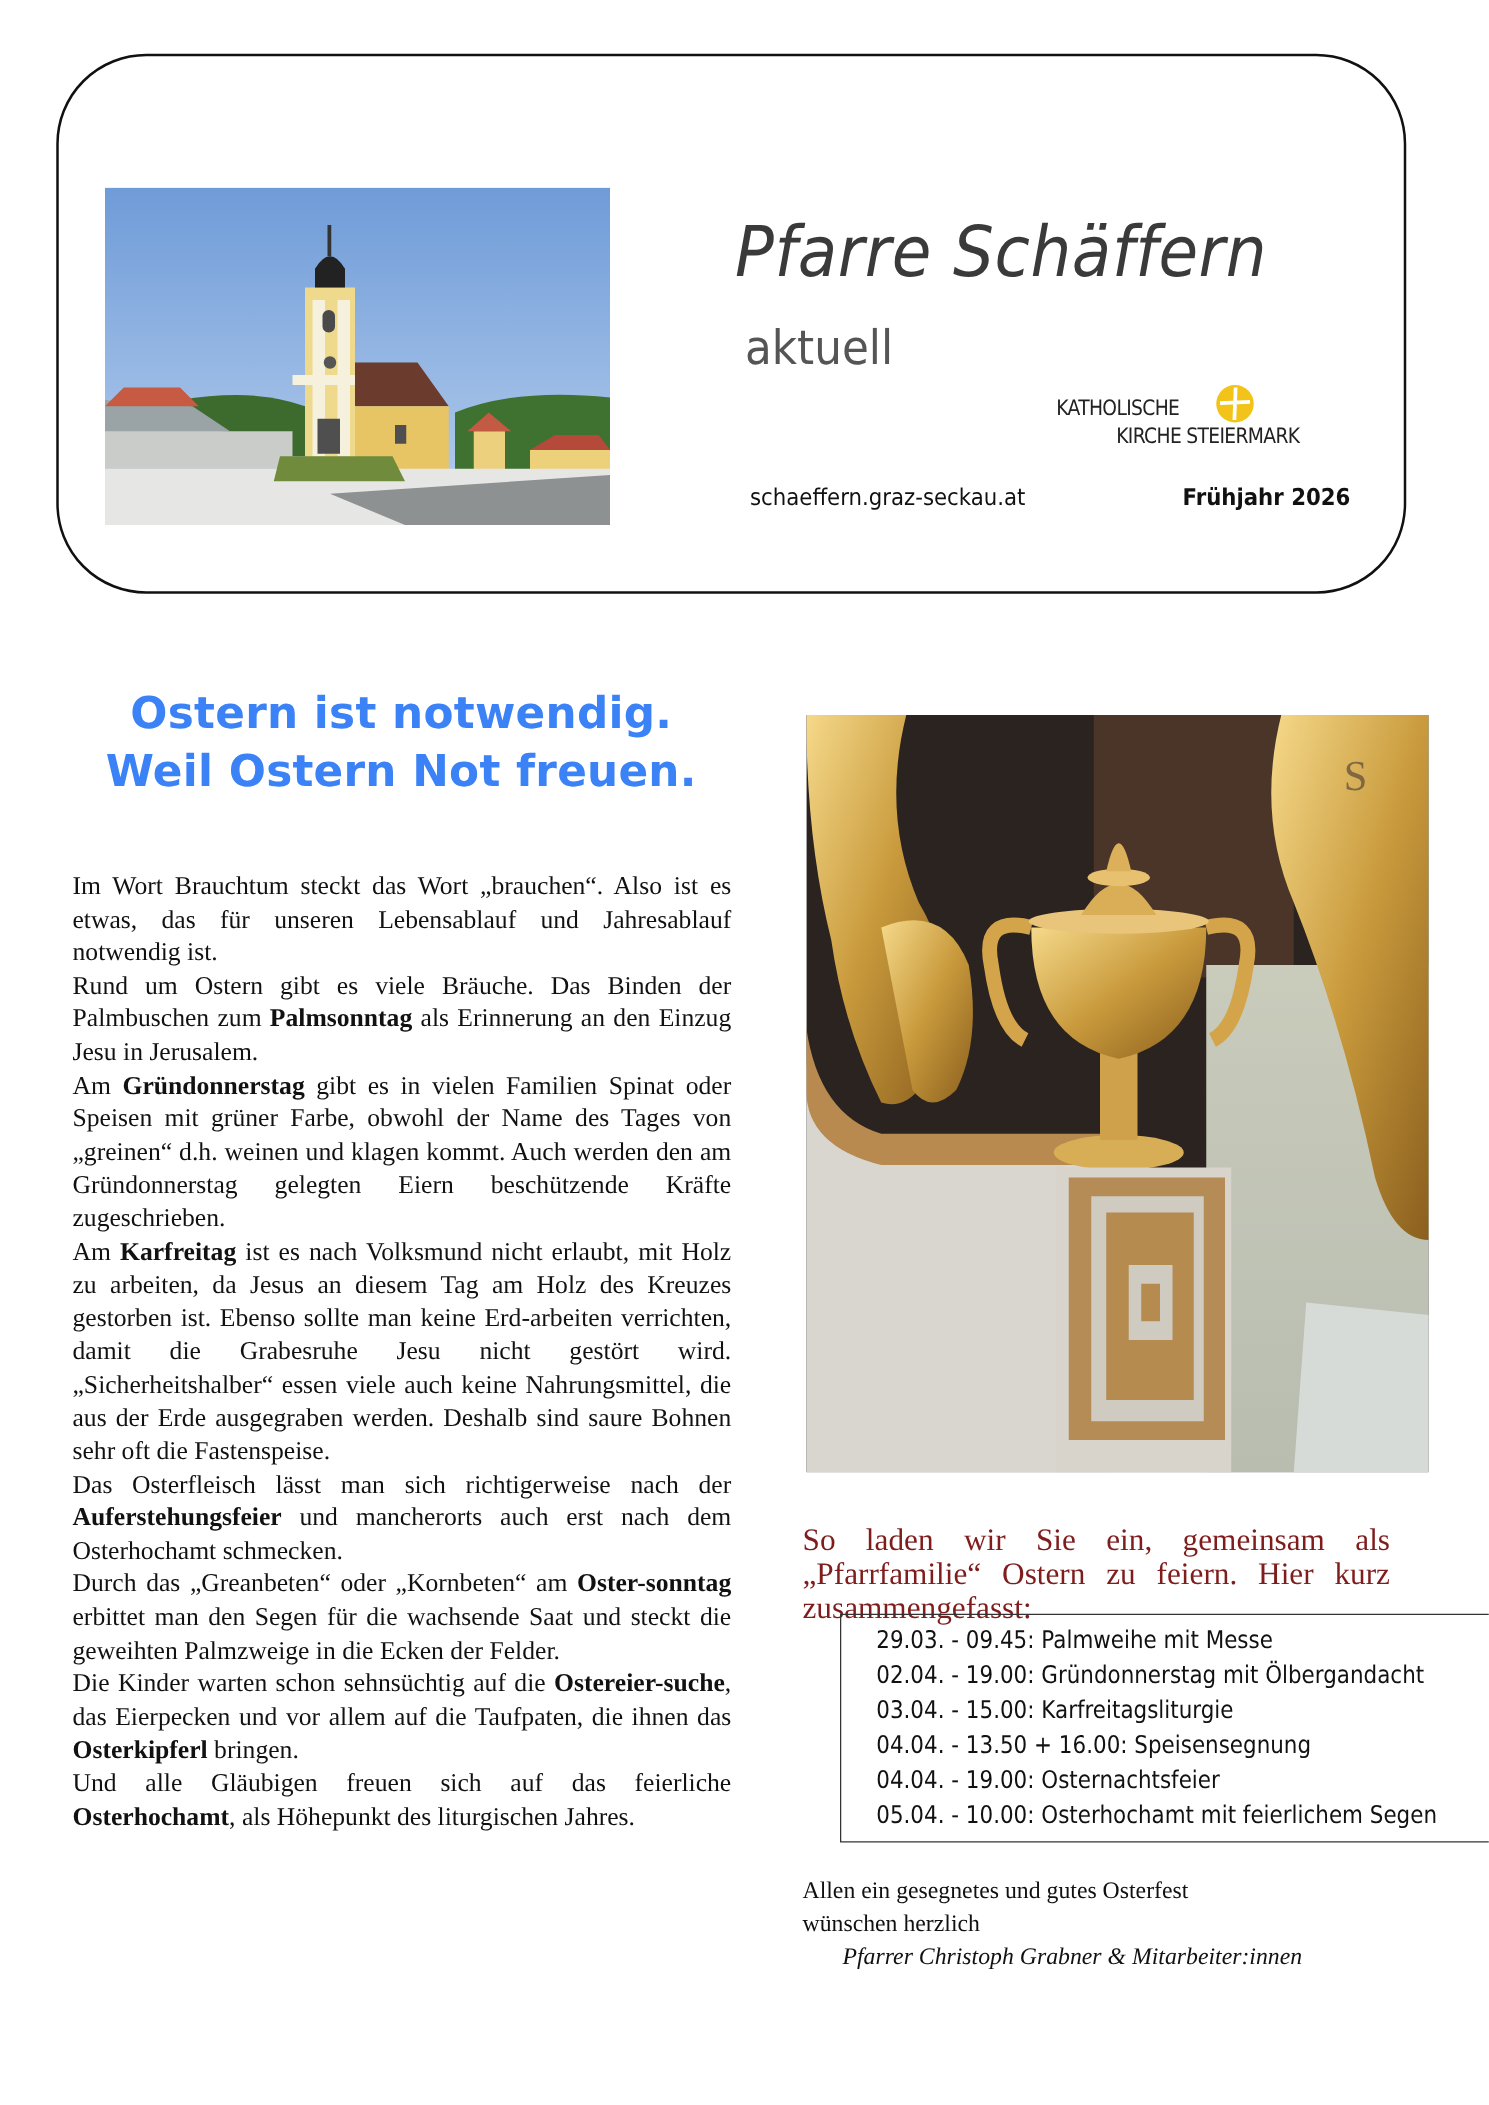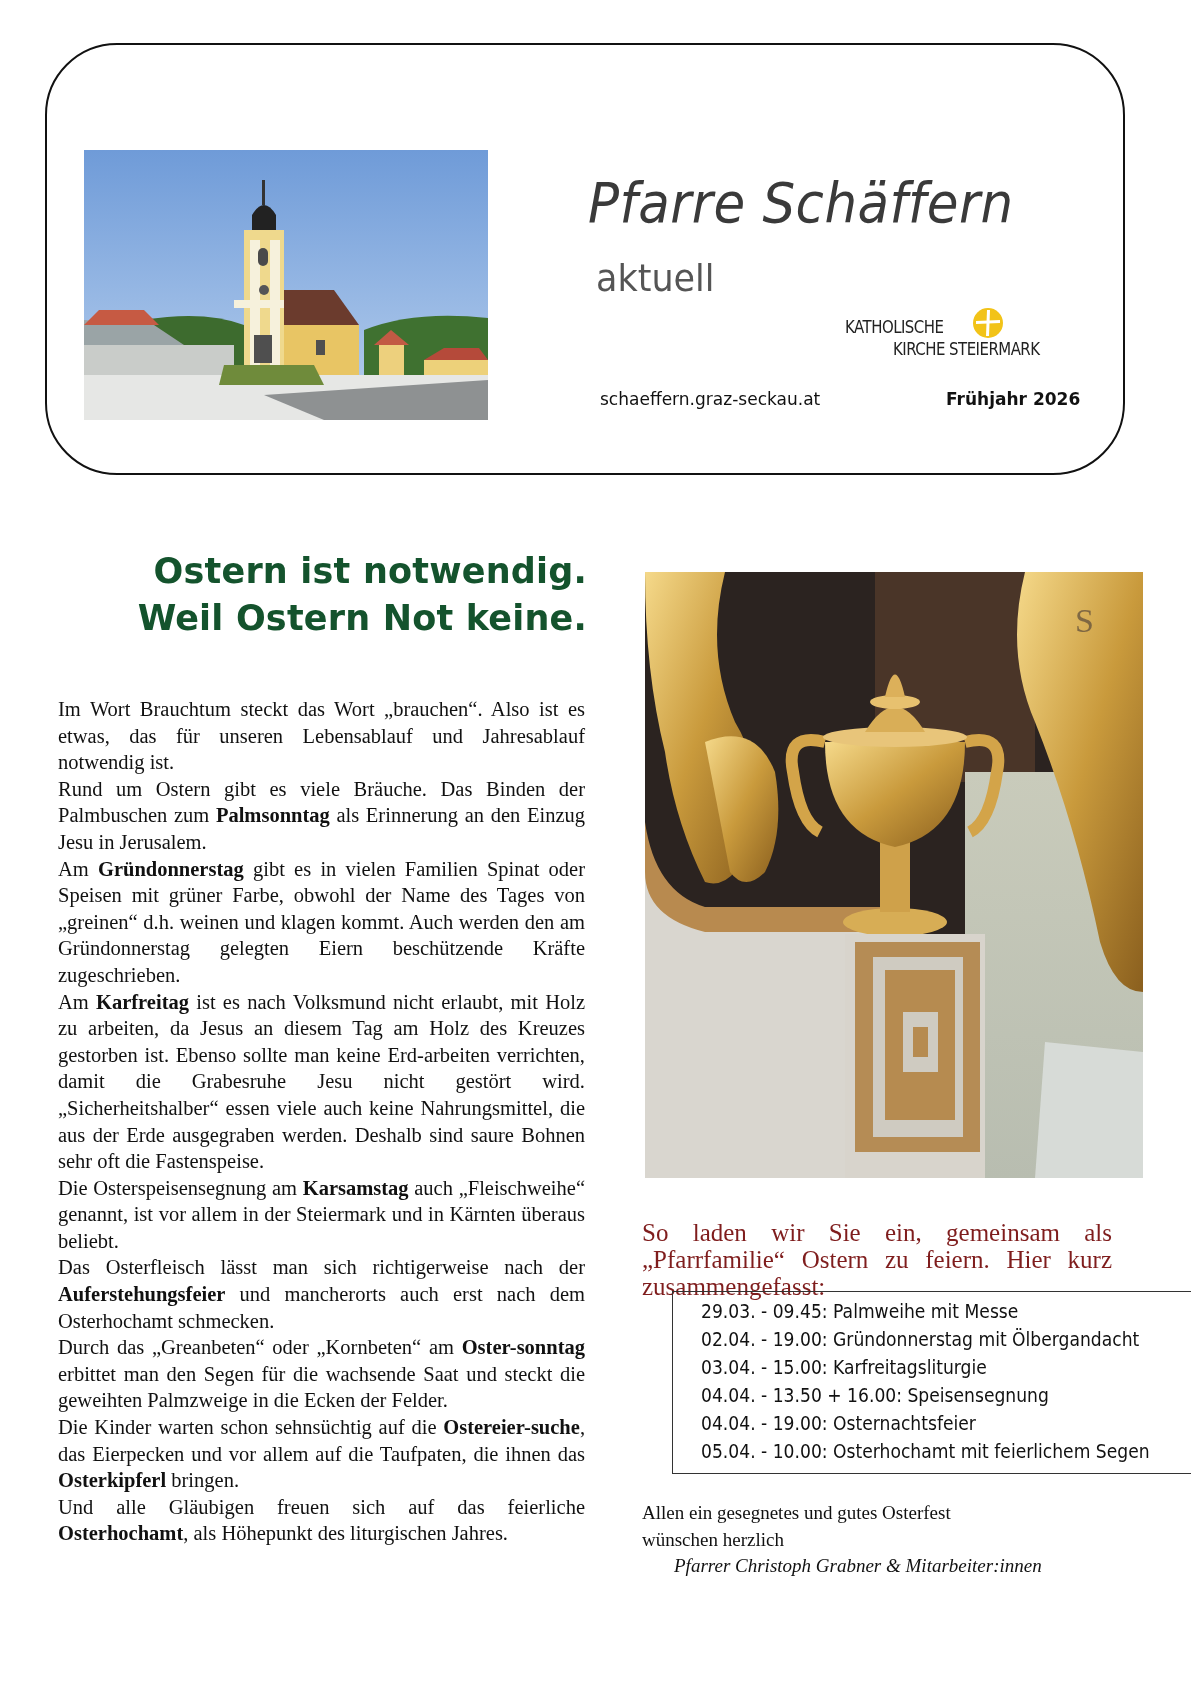--- a/index.html
+++ b/index.html
@@ -13,21 +13,21 @@
   .subtitle { position:absolute; left:596px; top:256px; font-family:"DejaVu Sans", sans-serif; font-size:38px; color:#555; transform:scaleX(0.92); transform-origin:left top; }
 
   .logo { position:absolute; left:845px; top:307px; width:230px; height:56px; }
   .logo .line1 { position:absolute; left:0; top:10px; font-family:"DejaVu Sans", sans-serif; font-size:17px; color:#222; letter-spacing:-0.6px; white-space:nowrap; transform:scaleX(0.88); transform-origin:left top; }
   .logo .line2 { position:absolute; left:48px; top:32px; font-family:"DejaVu Sans", sans-serif; font-size:17px; color:#222; letter-spacing:-0.6px; white-space:nowrap; transform:scaleX(0.88); transform-origin:left top; }
   .logo .cross { position:absolute; left:127px; top:0px; width:32px; height:32px; }
 
   .url { position:absolute; left:600px; top:388px; font-family:"DejaVu Sans", sans-serif; font-size:18.5px; color:#111; transform:scaleX(0.92); transform-origin:left top; white-space:nowrap; }
   .season { position:absolute; left:946px; top:388px; font-family:"DejaVu Sans", sans-serif; font-size:18.5px; font-weight:bold; color:#111; transform:scaleX(0.92); transform-origin:left top; white-space:nowrap; }
 
-  .headline { position:absolute; left:55px; top:548px; width:532px; text-align:right; font-family:"DejaVu Sans", sans-serif; font-weight:bold; color:#14532d; font-size:35px; line-height:47px; letter-spacing:0.2px; }
+  .headline { position:absolute; left:55px; top:548px; width:532px; text-align:center; font-family:"DejaVu Sans", sans-serif; font-weight:bold; color:#3b82f6; font-size:35px; line-height:47px; letter-spacing:0.2px; }
 
   .body-text { position:absolute; left:58px; top:668px; width:527px; font-size:20.5px; line-height:26.6px; text-align:justify; color:#111;margin-top:28px; }
   .body-text p { margin:0; }
   .body-text b { font-weight:bold; }
 
   .altar-photo { position:absolute; left:645px; top:572px; width:498px; height:606px; overflow:hidden; }
   .altar-photo svg { display:block; }
 
   .invite { position:absolute; left:642px; top:1219px; width:470px; font-size:25px; line-height:27px; text-align:justify; text-align-last:left; color:#7f1d1d; }
 
@@ -97,29 +97,28 @@
     </svg>
   </span>
   <span class="line2">KIRCHE STEIERMARK</span>
 </div>
 
 <div class="url">schaeffern.graz-seckau.at</div>
 <div class="season">Frühjahr 2026</div>
 
 <div class="headline">
   <div>Ostern ist notwendig.</div>
-  <div>Weil Ostern Not keine.</div>
+  <div>Weil Ostern Not freuen.</div>
 </div>
 
 <div class="body-text" id="body-text">
     <p><span>Im Wort Brauchtum steckt das Wort „brauchen“. Also ist es etwas, das für unseren Lebensablauf und Jahresablauf notwendig ist.</span></p>
     <p><span>Rund um Ostern gibt es viele Bräuche. Das Binden der Palmbuschen zum </span><b>Palmsonntag</b><span> als Erinnerung an den Einzug Jesu in Jerusalem.</span></p>
     <p><span>Am </span><b>Gründonnerstag</b><span> gibt es in vielen Familien Spinat oder Speisen mit grüner Farbe, obwohl der Name des Tages von „greinen“ d.h. weinen und klagen kommt. Auch werden den am Gründonnerstag gelegten Eiern beschützende Kräfte zugeschrieben.</span></p>
     <p><span>Am </span><b>Karfreitag</b><span> ist es nach Volksmund nicht erlaubt, mit Holz zu arbeiten, da Jesus an diesem Tag am Holz des Kreuzes gestorben ist. Ebenso sollte man keine Erd-arbeiten verrichten, damit die Grabesruhe Jesu nicht gestört wird. „Sicherheitshalber“ essen viele auch keine Nahrungsmittel, die aus der Erde ausgegraben werden. Deshalb sind saure Bohnen sehr oft die Fastenspeise.</span></p>
-    <p><span>Die Osterspeisensegnung am </span><b>Karsamstag</b><span> auch „Fleischweihe“ genannt, ist vor allem in der Steiermark und in Kärnten überaus beliebt.</span></p>
     <p><span>Das Osterfleisch lässt man sich richtigerweise nach der </span><b>Auferstehungsfeier</b><span> und mancherorts auch erst nach dem Osterhochamt schmecken.</span></p>
     <p><span>Durch das „Greanbeten“ oder „Kornbeten“ am </span><b>Oster-sonntag</b><span> erbittet man den Segen für die wachsende Saat und steckt die geweihten Palmzweige in die Ecken der Felder.</span></p>
     <p><span>Die Kinder warten schon sehnsüchtig auf die </span><b>Ostereier-suche</b><span>, das Eierpecken und vor allem auf die Taufpaten, die ihnen das </span><b>Osterkipferl</b><span> bringen.</span></p>
     <p><span>Und alle Gläubigen freuen sich auf das feierliche </span><b>Osterhochamt</b><span>, als Höhepunkt des liturgischen Jahres.</span></p>
   </div>
 
 <div class="altar-photo">
   <svg width="498" height="606" viewBox="0 0 498 606">
     <defs>
       <linearGradient id="gold" x1="0" y1="0" x2="1" y2="1">

